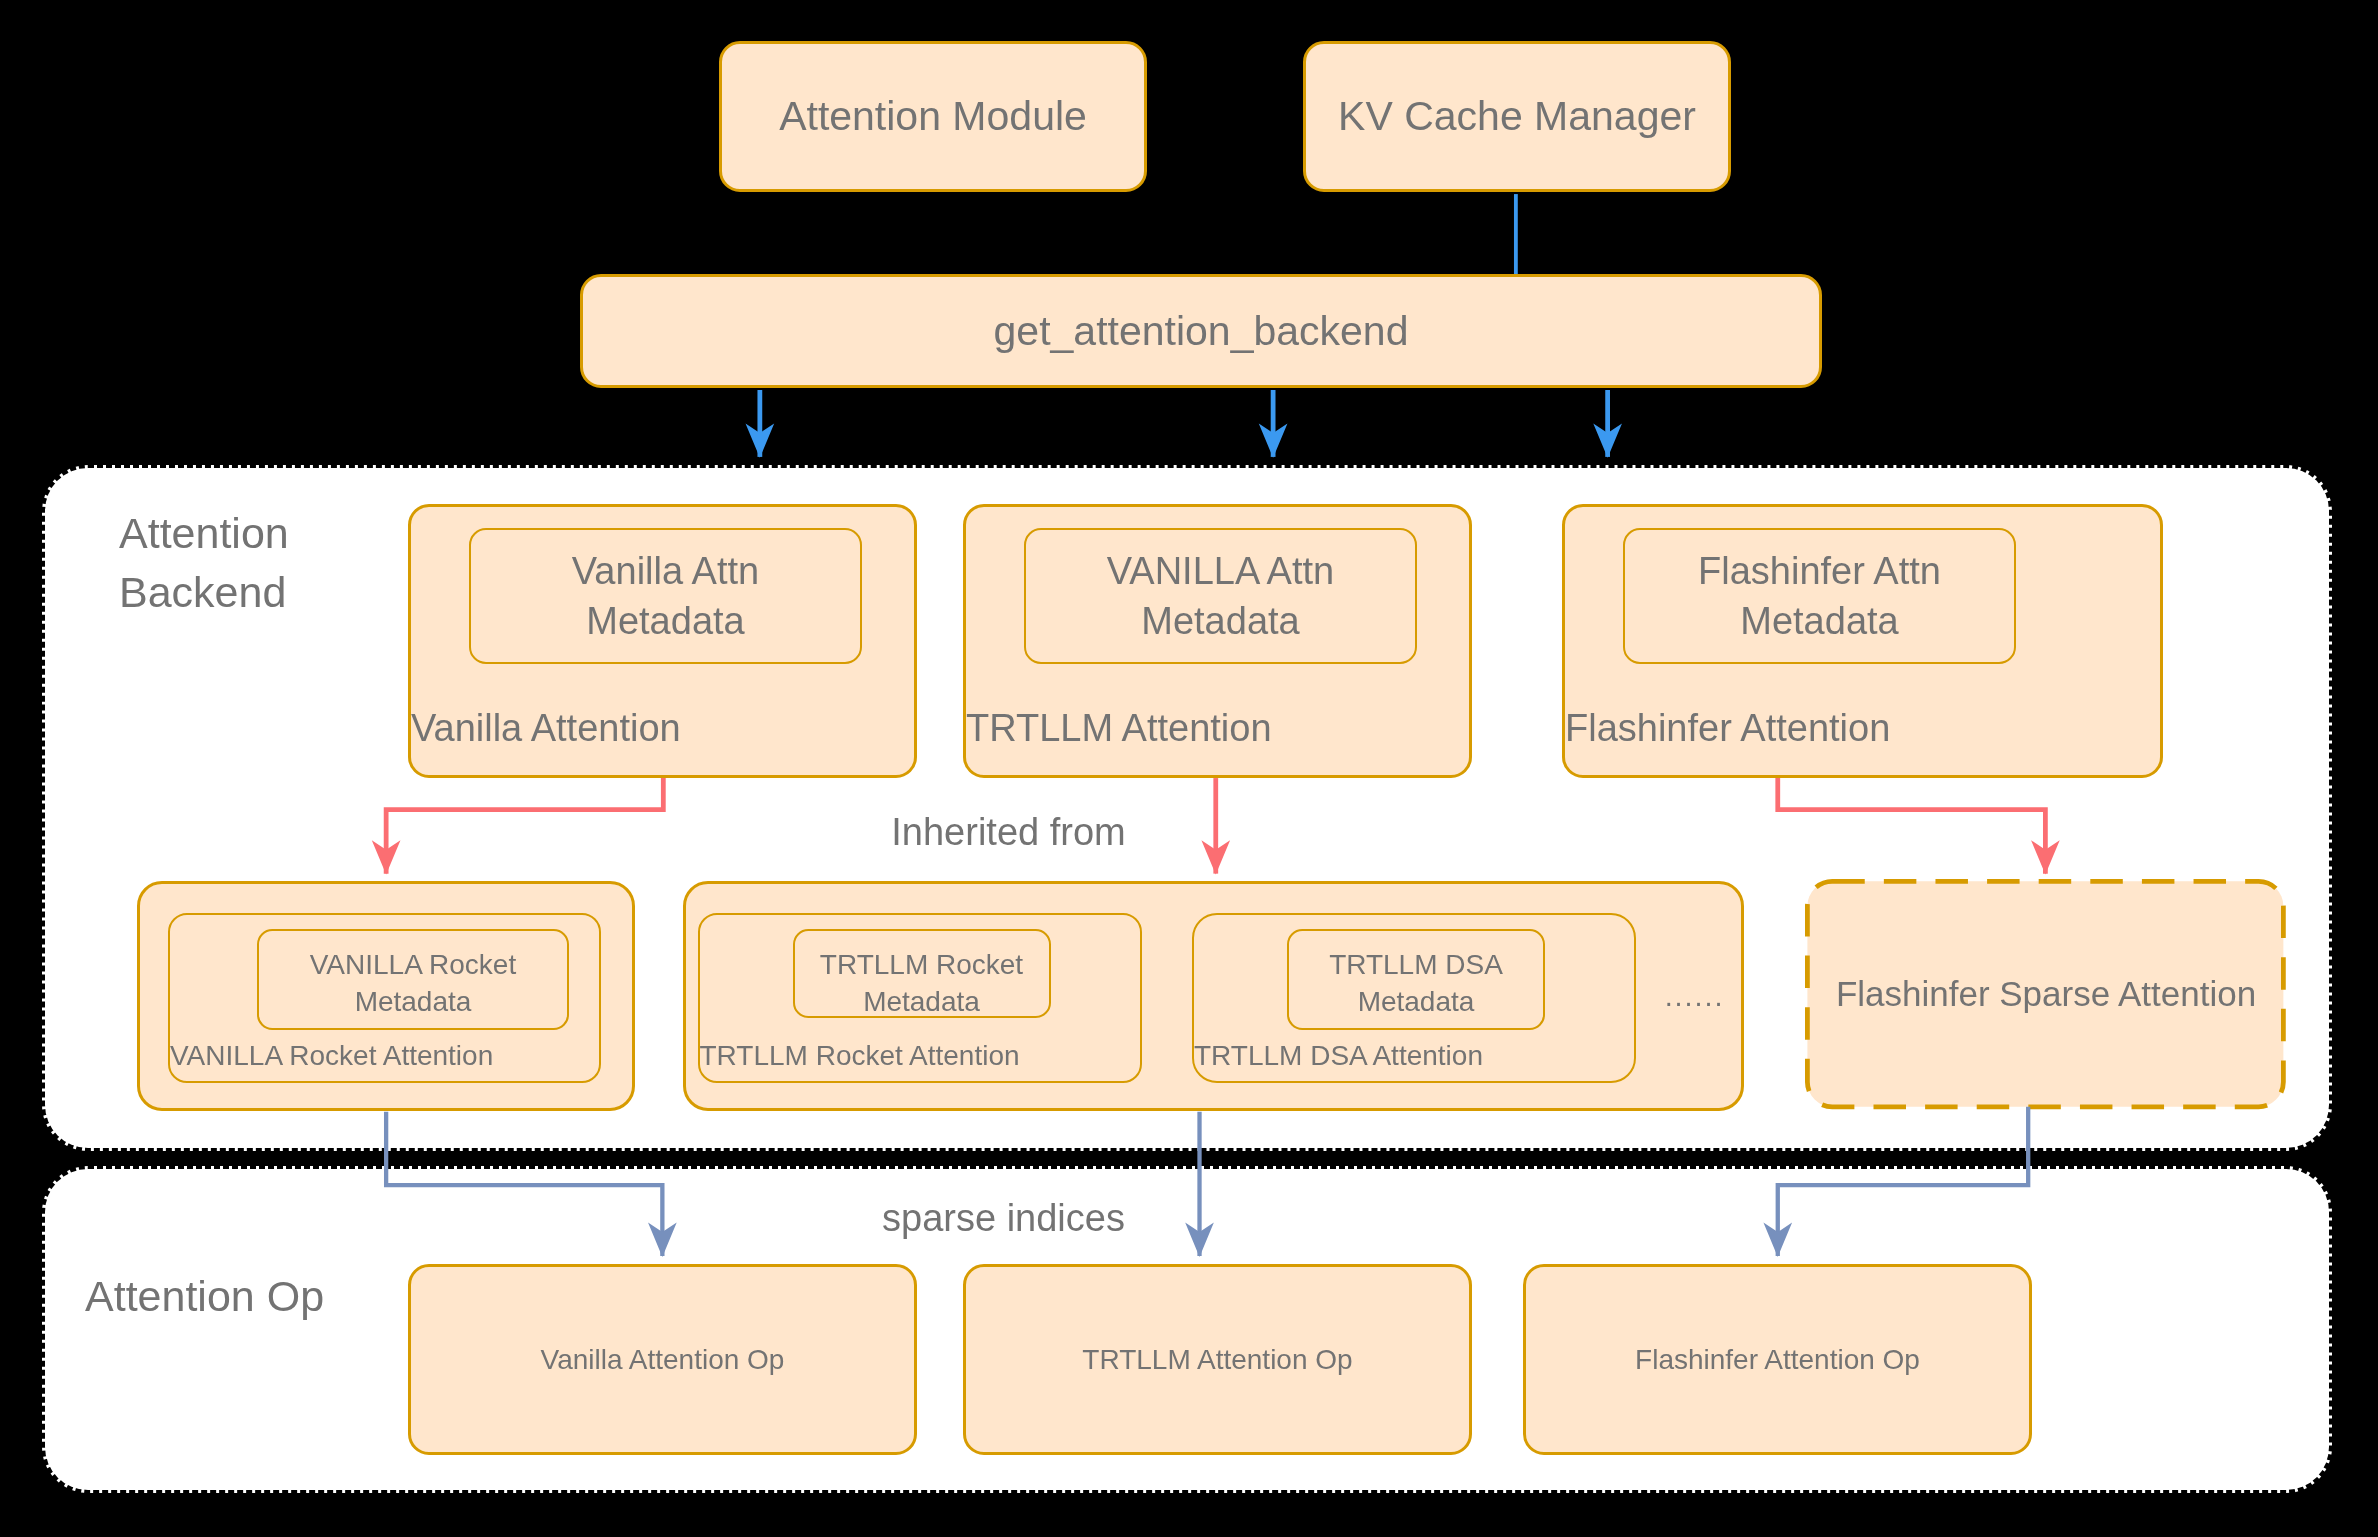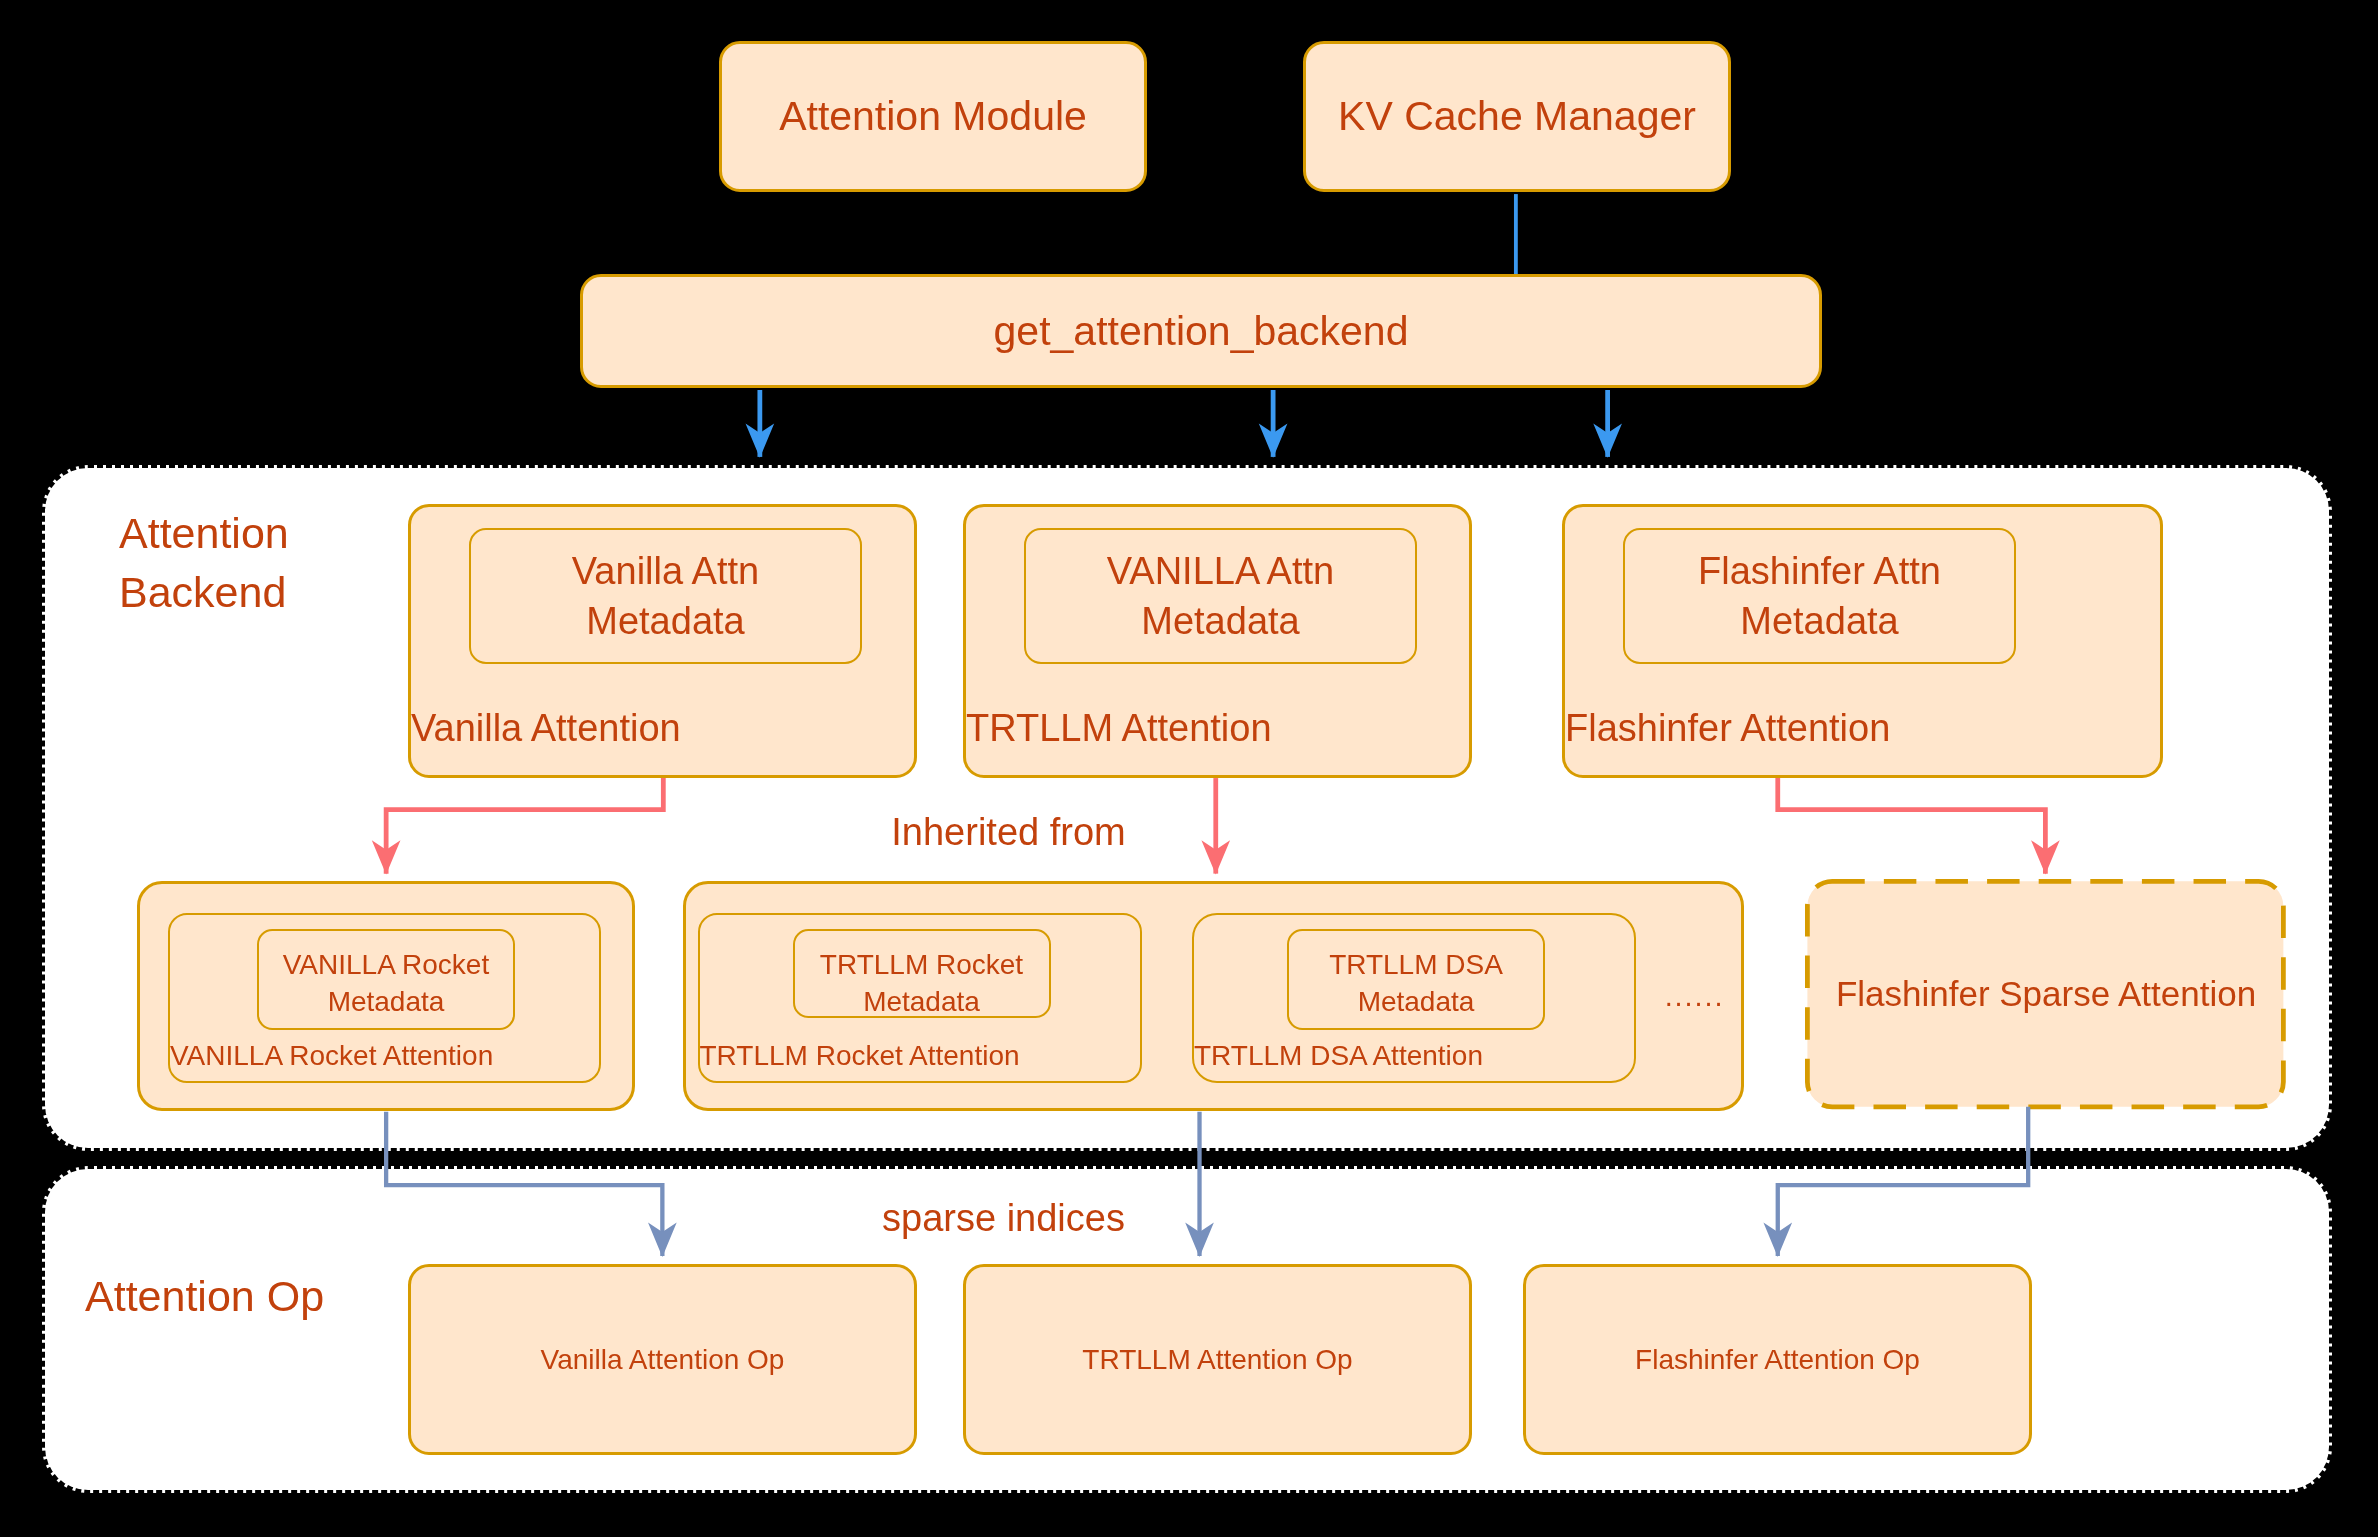--- a/index.html
+++ b/index.html
@@ -1,20 +1,20 @@
 <!DOCTYPE html>
 <html><head>
 <meta charset="utf-8">
 <style>
   html,body { margin:0; padding:0; background:#000; }
   .canvas {
     position:relative; width:2378px; height:1537px;
     background:#000; overflow:hidden;
     font-family:"Liberation Sans","DejaVu Sans",sans-serif;
-    color:#c2410c;
+    color:#737373;
   }
   .panel {
     position:absolute; background:#fff;
     border:3.8px dashed #000; border-radius:46px;
     box-sizing:border-box; z-index:1;
   }
   .overlay { position:absolute; left:0; top:0; z-index:2; pointer-events:none; }
   .node {
     position:absolute; background:#ffe6cc;
     border:3.8px solid #d79b00; border-radius:21px;
@@ -127,21 +127,21 @@
   <div class="node" style="left:1523px; top:504px; width:601px; height:274px;margin-left:39px;">
     <div class="node meta" style="left:58px; top:21px; width:393px; height:136px;">
       <div>Flashinfer Attn</div>
       <div>Metadata</div>
     </div>
     <div class="caption">Flashinfer Attention</div>
   </div>
 
   <div class="node" style="left:137px; top:881px; width:498px; height:230px; border-radius:25px;">
     <div class="node" style="left:28px; top:29px; width:433px; height:170px; border-width:2.9px; border-radius:19px;">
-      <div class="node meta meta-sm" style="left:87px; top:14.3px; width:258px; height:101px;">
+      <div class="node meta meta-sm" style="left:87px; top:14.3px; width:312px; height:101px;">
         <div>VANILLA Rocket</div>
         <div>Metadata</div>
       </div>
       <div class="caption caption-sm">VANILLA Rocket Attention</div>
     </div>
   </div>
 
   <div class="node" style="left:683px; top:881px; width:1061px; height:230px; border-radius:25px;">
     <div class="node" style="left:11.5px; top:29px; width:444px; height:170px; border-width:2.9px; border-radius:19px;">
       <div class="node meta meta-sm" style="left:93px; top:14.3px; width:258px; height:89px;">

